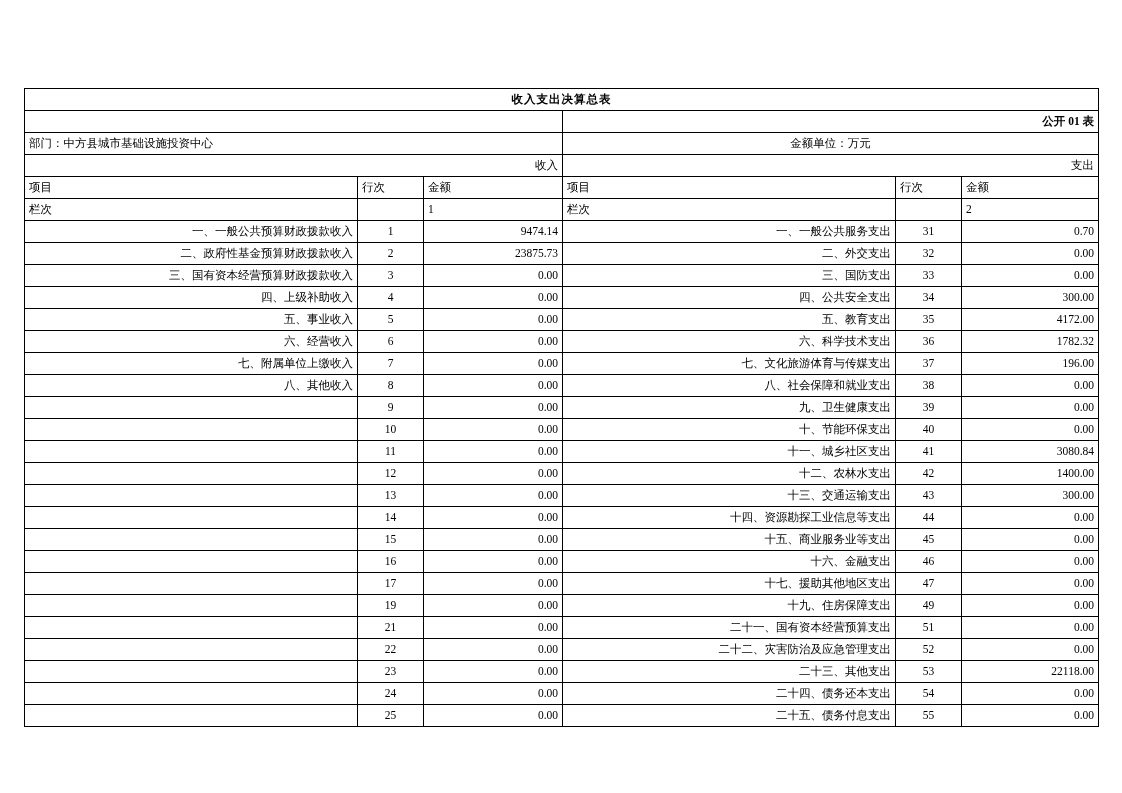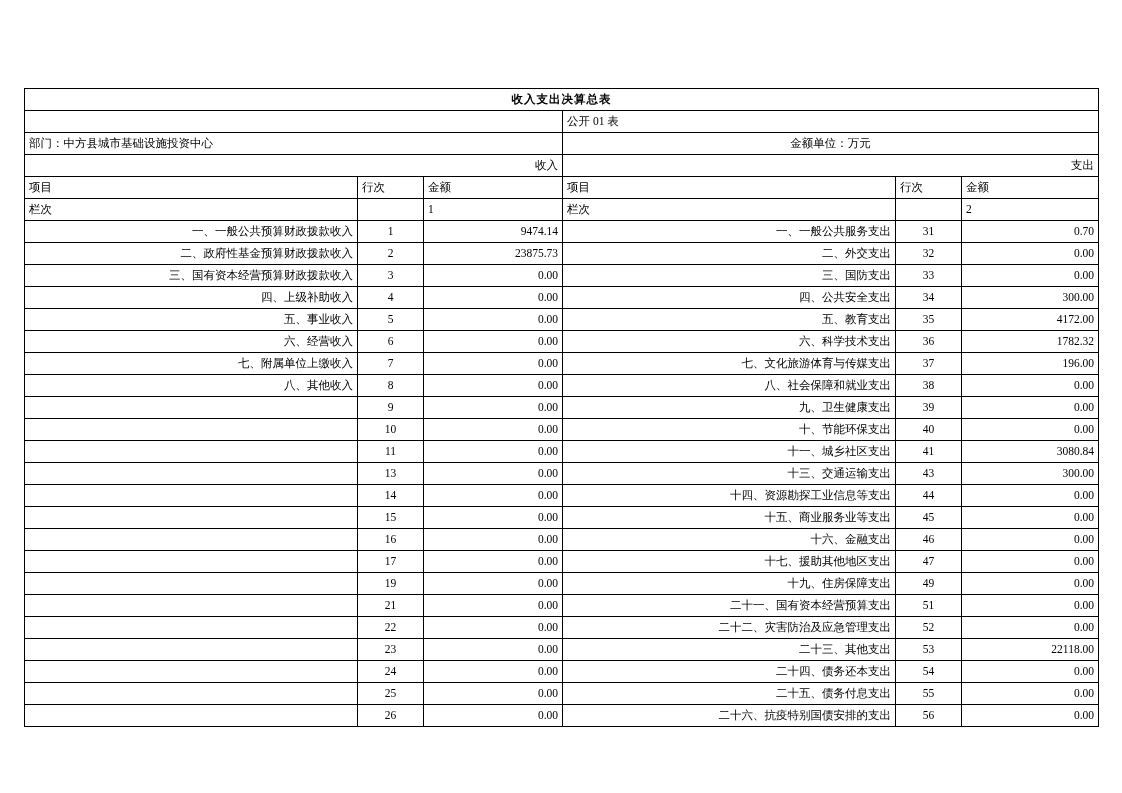--- a/index.html
+++ b/index.html
@@ -45,22 +45,23 @@
     text-align: center;
     font-size: 13px;
     font-weight: bold;
     height: 22px;
     letter-spacing: 1px;
   }
   .blank-row td {
     height: 17px;
   }
   .form-no {
+    text-align: right;
     font-size: 13px;
-    font-weight: normal;
+    font-weight: bold;
     padding-right: 8px;
   }
   .dept {
     text-align: left;
     font-size: 12px;
     padding-left: 6px;
     height: 20px;
   }
   .unit {
     text-align: center;
@@ -224,20 +225,28 @@
           <tr>
             <td class="item"></td>
             <td class="num">11</td>
             <td class="amt">0.00</td>
             <td class="item">十一、城乡社区支出</td>
             <td class="num">41</td>
             <td class="amt">3080.84</td>
           </tr>
           <tr>
             <td class="item"></td>
+            <td class="num">12</td>
+            <td class="amt">0.00</td>
+            <td class="item">十二、农林水支出</td>
+            <td class="num">42</td>
+            <td class="amt">1400.00</td>
+          </tr>
+          <tr>
+            <td class="item"></td>
             <td class="num">13</td>
             <td class="amt">0.00</td>
             <td class="item">十三、交通运输支出</td>
             <td class="num">43</td>
             <td class="amt">300.00</td>
           </tr>
           <tr>
             <td class="item"></td>
             <td class="num">14</td>
             <td class="amt">0.00</td>
@@ -308,26 +317,18 @@
             <td class="item">二十四、债务还本支出</td>
             <td class="num">54</td>
             <td class="amt">0.00</td>
           </tr>
           <tr>
             <td class="item"></td>
             <td class="num">25</td>
             <td class="amt">0.00</td>
             <td class="item">二十五、债务付息支出</td>
             <td class="num">55</td>
-            <td class="amt">0.00</td>
-          </tr>
-          <tr>
-            <td class="item"></td>
-            <td class="num">26</td>
-            <td class="amt">0.00</td>
-            <td class="item">二十六、抗疫特别国债安排的支出</td>
-            <td class="num">56</td>
             <td class="amt">0.00</td>
           </tr>
         </tbody>
     </table>
   </div>
 </div>
 
 </body></html>

